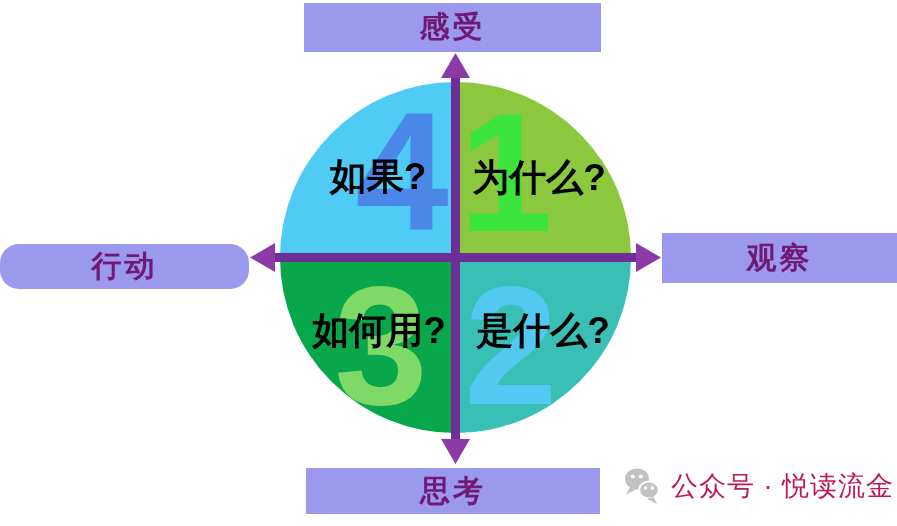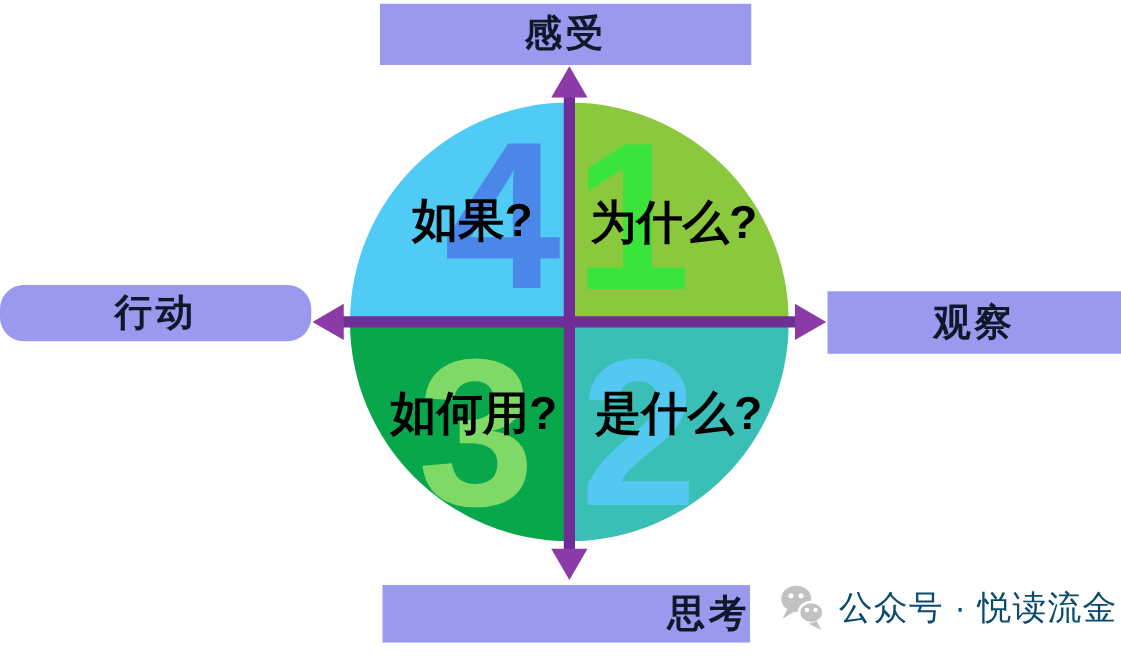--- a/index.html
+++ b/index.html
@@ -9,24 +9,24 @@
     position: relative;
     overflow: hidden;
     font-family: "Liberation Sans", sans-serif;
   }
   .label-box {
     position: absolute;
     display: flex; align-items: center; justify-content: center;
     font-family: "Liberation Serif", serif;
     font-size: 30px; font-weight: 600;
     letter-spacing: 3px;
-    color: #0f172a;
+    color: #701a75;
   }
   .label-top    { left: 304px; top: 3px;   width: 297px; height: 49px; }
-  .label-left   { left: 0px;   top: 228px; width: 249px; height: 45px; border-radius: 19px; }
+  .label-left   { left: 0px;   top: 244px; width: 249px; height: 45px; border-radius: 19px; }
   .label-right  { left: 662px; top: 233px; width: 235px; height: 50px; }
   .label-bottom { left: 306px; top: 468px; width: 294px; height: 46px; }
 
   .circle {
     position: absolute; left: 280px; top: 82px;
     width: 351px; height: 351px;
     border-radius: 50%;
     overflow: hidden;
   }
   .quad { position: absolute; width: 50%; height: 50%; }
@@ -68,21 +68,21 @@
 
 <div class="label-box label-top" style="background-color: rgb(154, 153, 238);">
   <span>感受</span>
 </div>
 <div class="label-box label-left" style="background-color: rgb(154, 153, 238);">
   <span>行动</span>
 </div>
 <div class="label-box label-right" style="background-color: rgb(154, 153, 238);">
   <span>观察</span>
 </div>
-<div class="label-box label-bottom" style="background-color: rgb(154, 153, 238); justify-content: flex-end;">
+<div class="label-box label-bottom" style="background-color: rgb(154, 153, 238);">
   <span>思考</span>
 </div>
 
 <div class="circle">
   <div class="quad q-tl" style="background-color: rgb(80, 203, 245);"></div>
   <div class="quad q-tr" style="background-color: rgb(140, 200, 62);"></div>
   <div class="quad q-bl" style="background-color: rgb(9, 167, 75);"></div>
   <div class="quad q-br" style="background-color: rgb(58, 191, 183);"></div>
 
   <span class="big-num" style="left: 122px; top: 90px; color: rgb(74, 135, 232);">4</span>
@@ -109,14 +109,14 @@
   <svg width="40" height="42" viewBox="0 0 40 42">
     <ellipse cx="15" cy="14" rx="12" ry="10.5" fill="#C2C2C2"></ellipse>
     <polygon points="8,22 4,30 14,24" fill="#C2C2C2"></polygon>
     <circle cx="10.8" cy="11.5" r="2" fill="#FFFFFF"></circle>
     <circle cx="18.8" cy="11.5" r="2" fill="#FFFFFF"></circle>
     <ellipse cx="27" cy="25" rx="9.8" ry="8.5" stroke="#ffffff" stroke-width="2" fill="#C2C2C2"></ellipse>
     <polygon points="31.5,32 35,39 25,34" fill="#C2C2C2"></polygon>
     <circle cx="23.6" cy="23" r="1.8" fill="#FFFFFF"></circle>
     <circle cx="30.4" cy="23" r="1.8" fill="#FFFFFF"></circle>
   </svg>
-  <span class="watermark-text" style="color: #0c4a6e;">公众号 · 悦读流金</span>
+  <span class="watermark-text" style="color: #be185d;">公众号 · 悦读流金</span>
 </div>
 
 </body></html>

